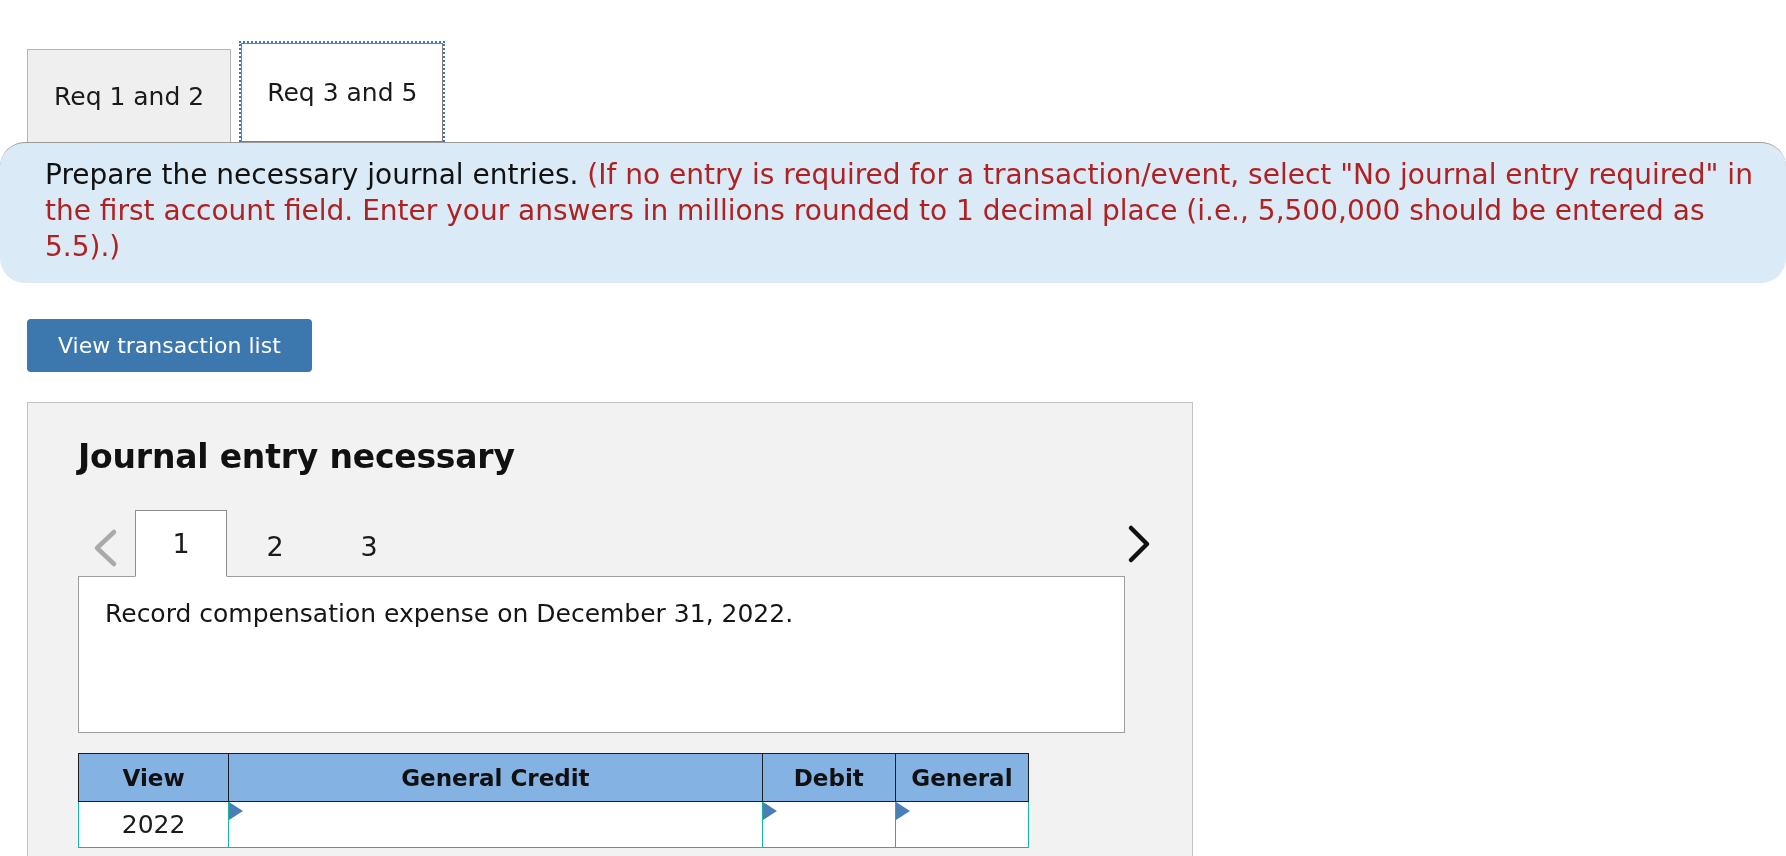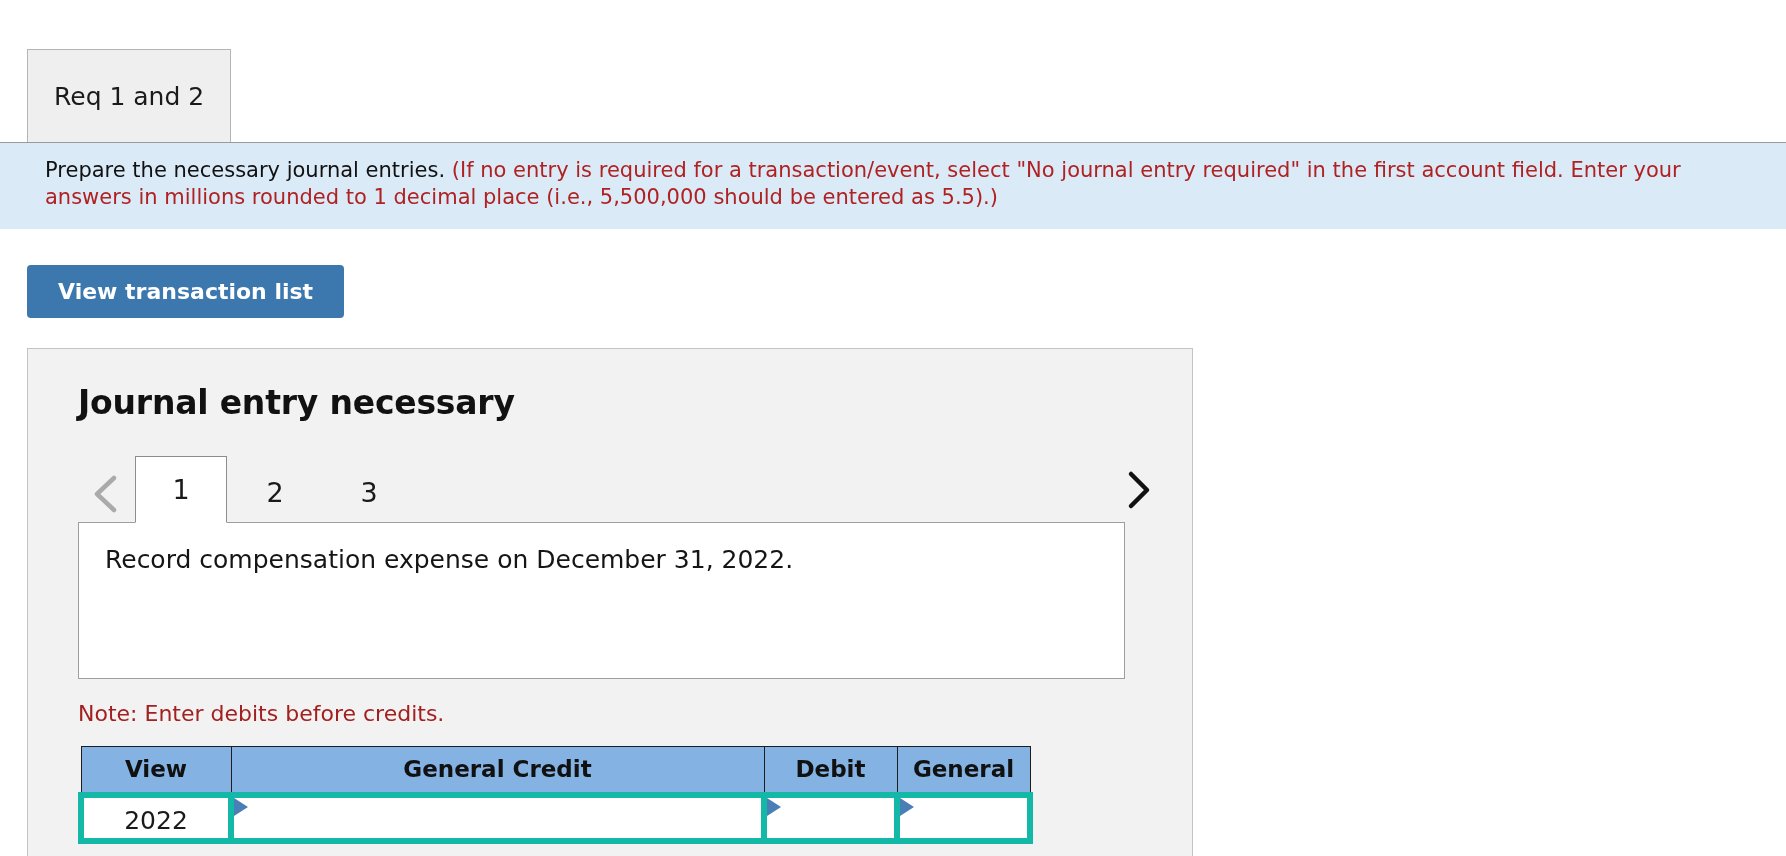--- a/index.html
+++ b/index.html
@@ -47,39 +47,40 @@
     margin-bottom: 0;
     height: 101px;
     box-shadow: inset 0 0 0 1px #808080;
   }
 
   
   .instruction-banner {
     background: #daeaf7;
     border-top: 1px solid #9a9a9a;
     padding: 14px 30px 18px 45px;
-    font-size: 21px;
+    font-size: 28px;
     line-height: 1.29;
     color: #111111;
     position: relative;
     z-index: 0;
+    border-radius: 25px;
   }
   .instruction-strong { color: #111111; }
   .instruction-red { color: #b02222; }
 
   
   .btn-row { padding: 36px 0 0 27px; }
   .btn-primary {
     display: inline-flex;
     align-items: center;
     justify-content: center;
     background: #3c77ae;
     color: #ffffff;
     font-size: 22px;
-    font-weight: bold;
+    font-weight: normal;
     border: none;
     border-radius: 4px;
     height: 53px;
     padding: 0 31px;
     cursor: pointer;
     font-family: inherit;
   }
 
   
   .worksheet-panel {
@@ -181,21 +182,21 @@
   table.jtable th {
     background: #83b2e3;
     border: 1px solid #1d1d1d;
     font-size: 23px;
     font-weight: bold;
     color: #111111;
     height: 48px;
     text-align: center;
   }
   table.jtable td {
-    border: 6px solid #14b8a6;
+    border: 1px solid #14b8a6;
     background: #ffffff;
     height: 46px;
     font-size: 25px;
     color: #1a1a1a;
     text-align: center;
     vertical-align: top;
     padding-top: 8px;
   }
   .col-date { width: 150px; }
   .col-gj   { width: 533px; }
@@ -218,20 +219,23 @@
     border-bottom: 9px solid transparent;
   }
 </style>
 </head>
 <body>
 
 <div class="req-tabs">
   <div class="req-tab">
     <span>Req 1 and 2</span>
   </div>
+  <div class="req-tab active">
+    <span>Req 3 and 5</span>
+  </div>
 </div>
 
 <div class="instruction-banner">
   <span class="instruction-strong">Prepare the necessary journal entries.</span>
   <span class="instruction-red">(If no entry is required for a transaction/event, select "No journal entry required" in the first account field. Enter your answers in millions rounded to 1 decimal place (i.e., 5,500,000 should be entered as 5.5).)</span>
 </div>
 
 <div class="btn-row">
   <button class="btn-primary">View transaction list</button>
 </div>
@@ -261,21 +265,20 @@
       <svg width="32" height="44" viewBox="0 0 32 44" aria-hidden="true">
         <polyline points="9,6 25,22 9,38" fill="none" stroke="#111111" stroke-width="4.5" stroke-linecap="round" stroke-linejoin="round"></polyline>
       </svg>
     </div>
   </div>
 
   <div class="desc-box">
     <span>Record compensation expense on December 31, 2022.</span>
   </div>
 
-  <div class="note-line">Note: Enter debits before credits.</div>
 
   <div class="jtable-wrap">
     <table class="jtable">
       <colgroup>
         <col class="col-date">
           <col class="col-gj">
           <col class="col-deb">
           <col class="col-cred">
       </colgroup>
       <thead>

